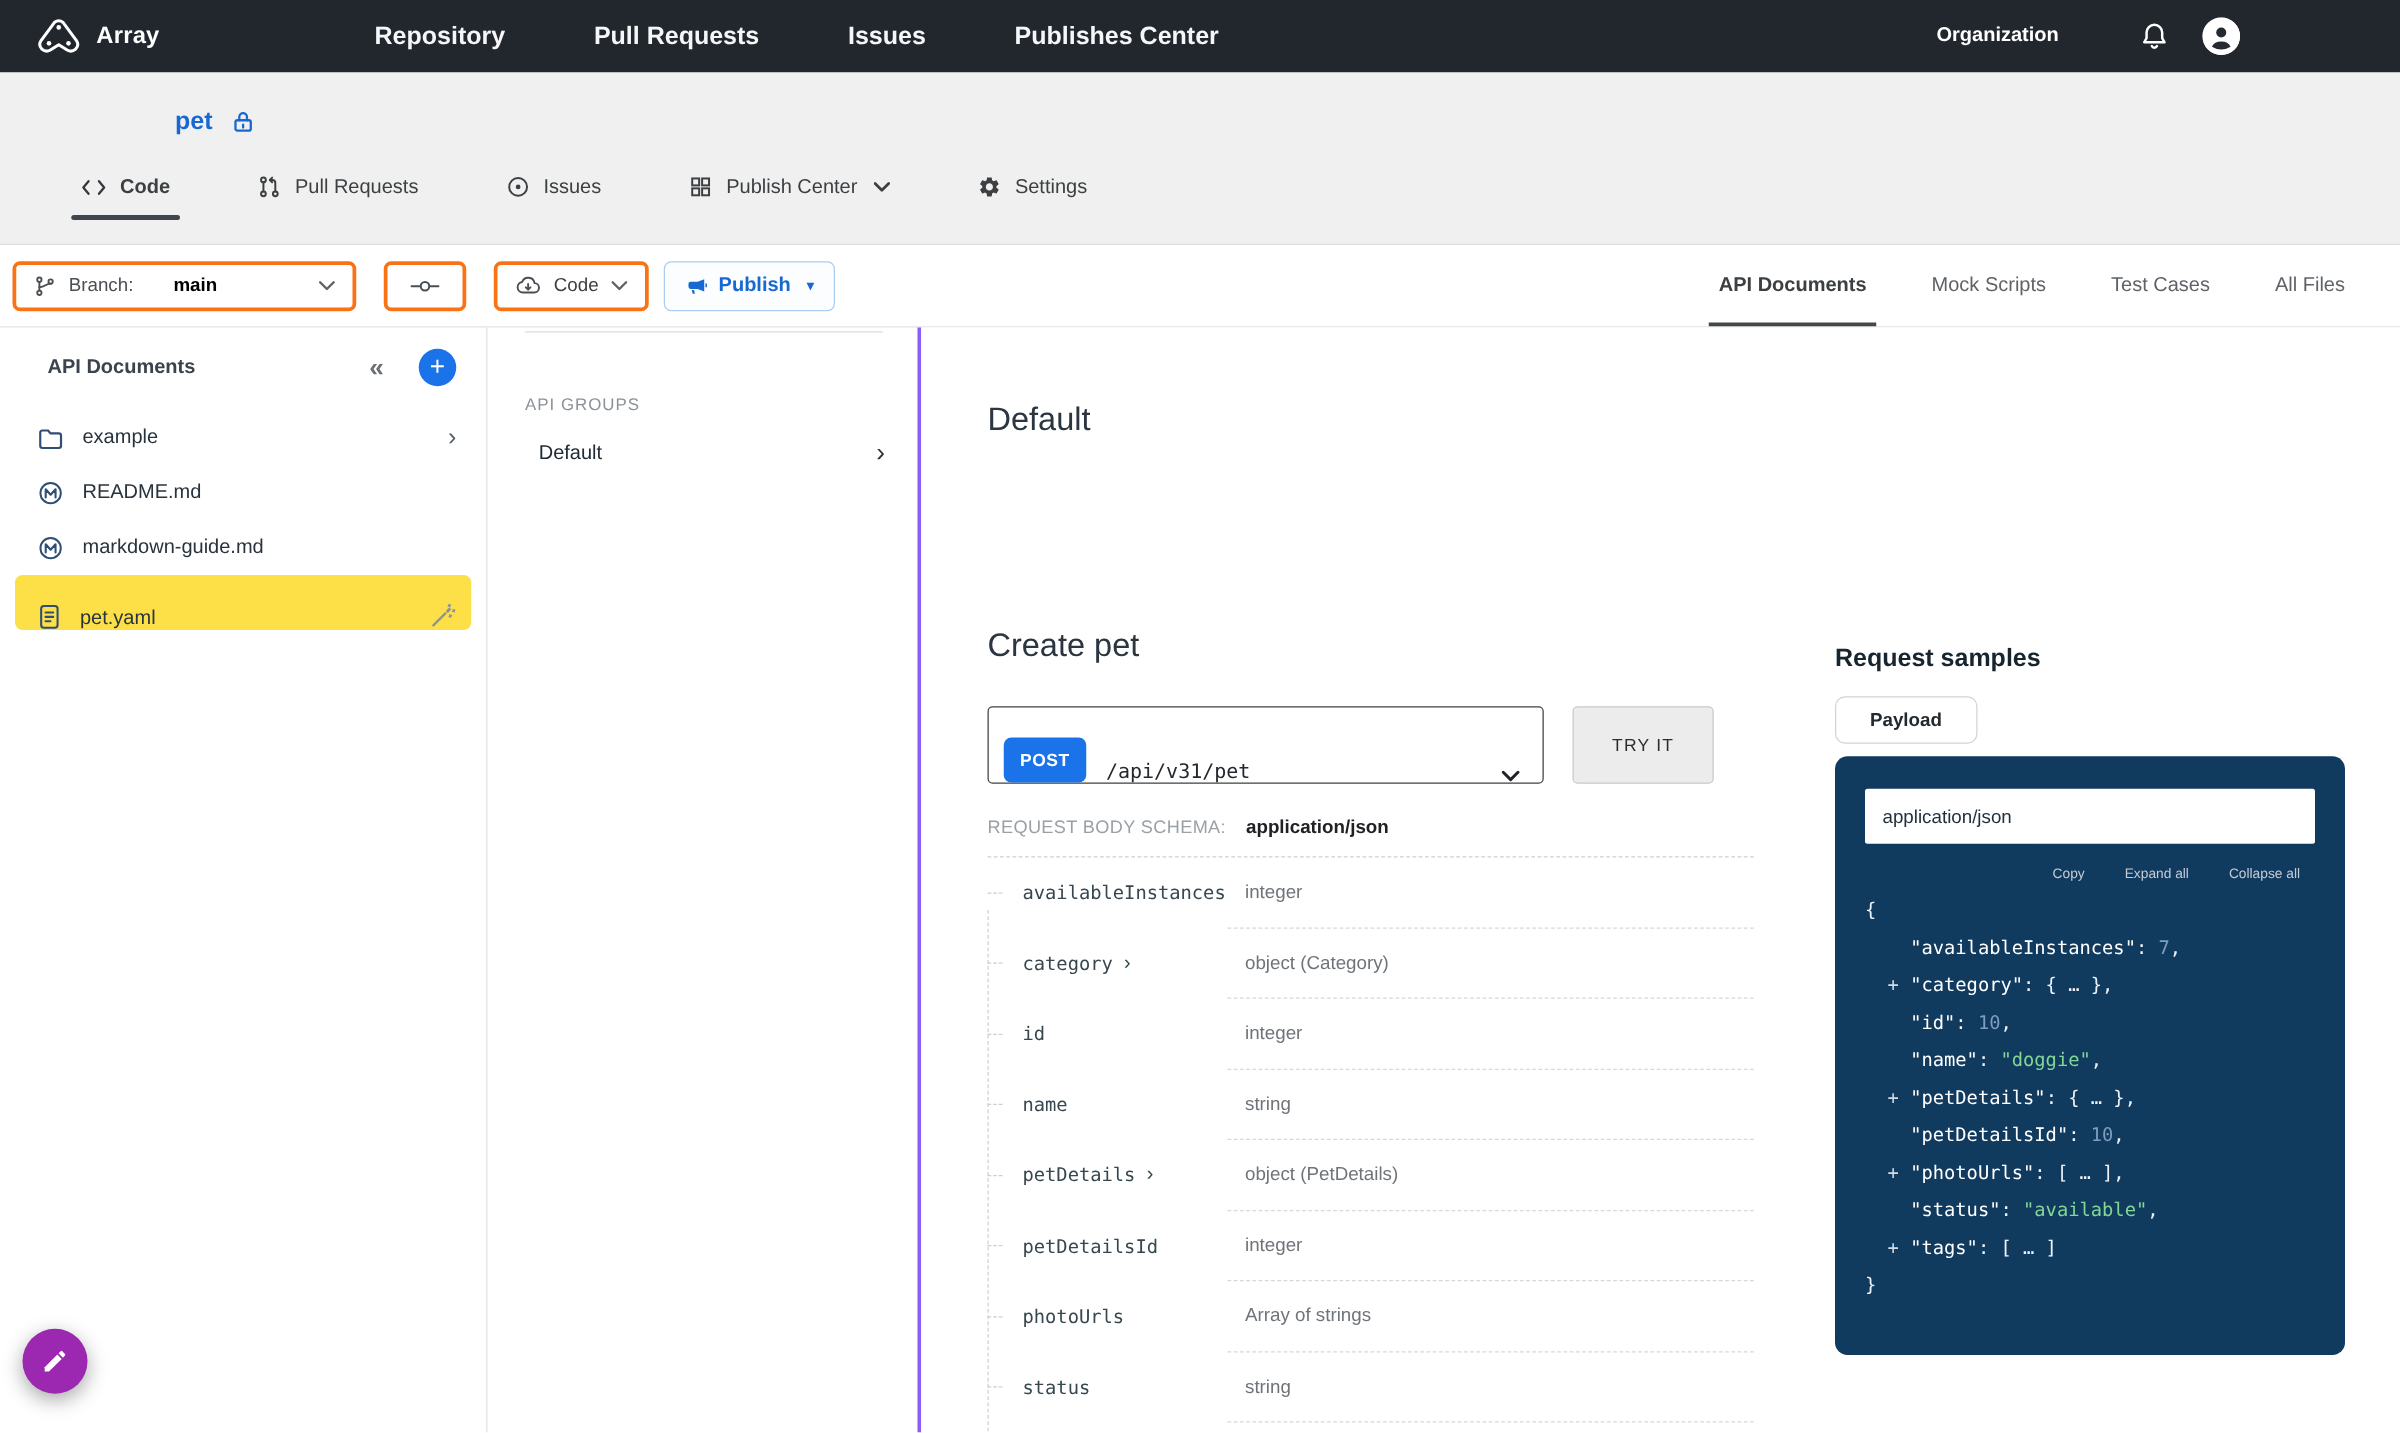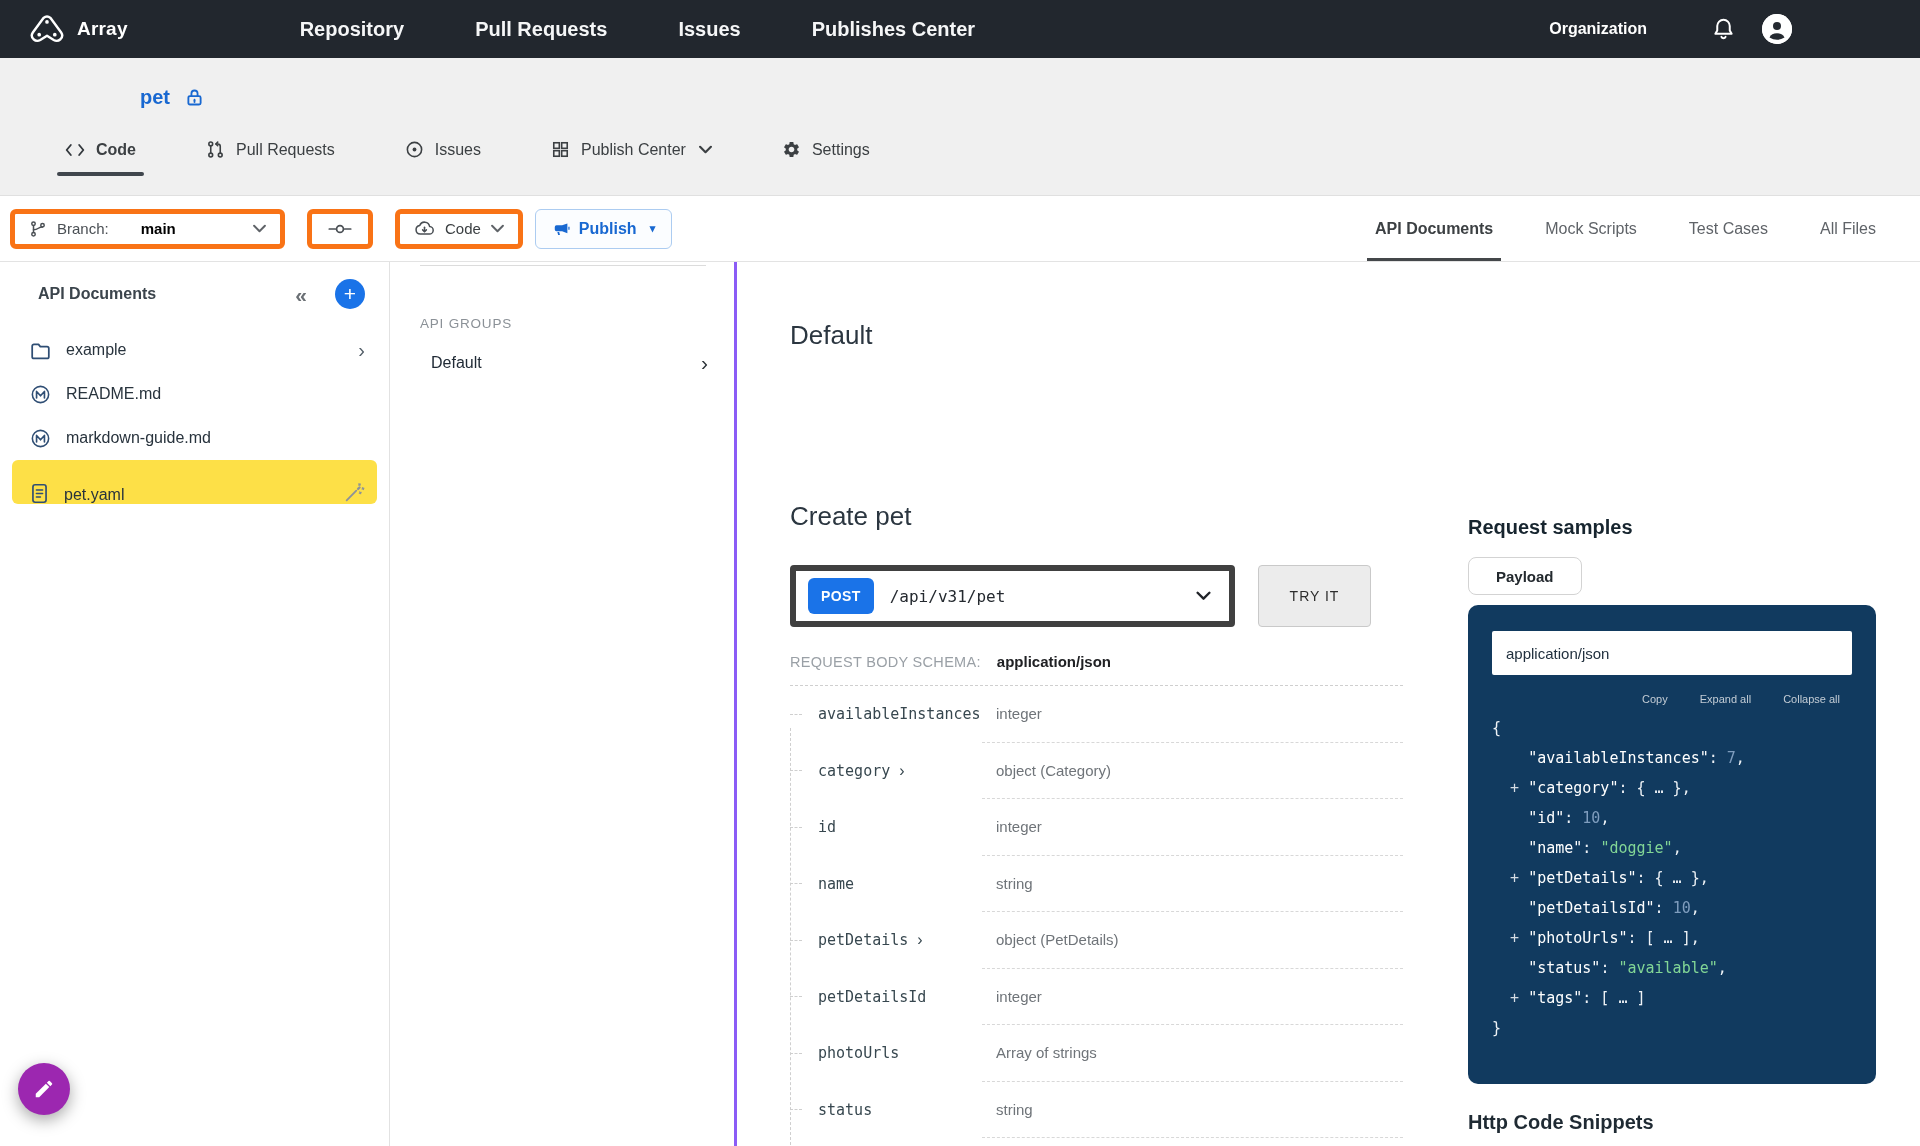--- a/index.html
+++ b/index.html
@@ -26,21 +26,21 @@
   .repo-title { font-size:20px; font-weight:700; color:#1868d1; cursor:pointer; }
   .repo-tabs { display:flex; align-items:flex-end; padding-left:57px; margin-top:24px; height:42px; }
   .repo-tab { display:flex; align-items:center; gap:11px; font-size:16px; color:#3c4043; padding:0 8px 16px 8px; margin-right:54px; position:relative; cursor:pointer; }
   .repo-tab svg { flex:none; }
   .repo-tab.active { font-weight:700; }
   .repo-tab.active::after { content:""; position:absolute; left:0; right:0; bottom:-1px; height:4px; background:#40464d; border-radius:2px; }
   .tab-caret { margin-left:2px; display:flex; }
 
   
   .toolbar { height:66px; background:#fff; border-bottom:1px solid #e3e3e3; display:flex; align-items:center; padding:0 44px 0 10px; }
-  .tb-box { height:40px; border:5px solid #f97316; border-radius:6px; background:#fff; display:flex; align-items:center; padding:0 14px; gap:10px; font-size:15px; color:#3c4043; cursor:pointer; }
+  .tb-box { height:40px; border:3px solid #f97316; border-radius:6px; background:#fff; display:flex; align-items:center; padding:0 14px; gap:10px; font-size:15px; color:#3c4043; cursor:pointer; }
   .tb-branch { width:275px; margin-right:22px; }
   .tb-branch .lbl { color:#4a4f54; }
   .tb-branch .val { font-weight:700; margin-left:22px; color:#000000; }
   .tb-branch .chev { margin-left:auto; display:flex; }
   .tb-commit { width:66px; justify-content:center; margin-right:22px; }
   .tb-code { margin-right:12px; }
   .publish-btn { height:40px; border:1px solid #acccf1; background:#fbfdff; border-radius:6px; display:flex; align-items:center; gap:9px; padding:0 16px; color:#1868d1; font-size:16px; font-weight:700; cursor:pointer; }
   .publish-caret { font-size:11px; color:#1868d1; margin-left:4px; }
   .view-tabs { margin-left:auto; display:flex; gap:52px; height:100%; align-items:center; }
   .view-tab { font-size:16px; color:#5f6368; height:100%; display:flex; align-items:center; position:relative; cursor:pointer; }
@@ -65,21 +65,21 @@
   .panel2::before { content:""; position:absolute; top:3px; left:30px; right:28px; height:1px; background:#dcdcdc; }
   .groups-label { padding-left:30px; font-size:13.5px; color:#8b9197; letter-spacing:.8px; }
   .group-item { display:flex; align-items:center; padding:0 26px 0 41px; margin-top:20px; font-size:16px; color:#212b36; cursor:pointer; }
   .group-chevron { margin-left:auto; font-size:21px; color:#2c3338; }
 
   .main { flex:1; position:relative; background:#fff; }
   .doc-col { position:absolute; left:53px; top:0; width:613px; }
   .group-title { margin:58px 0 0; font-size:26px; font-weight:400; color:#2b3640; }
   .op-title { margin:150px 0 0; font-size:26px; font-weight:400; color:#2b3640; }
   .endpoint-row { display:flex; margin-top:33px; gap:23px; }
-  .endpoint-select { width:445px; height:62px; border:6px solid #404040; border-radius:4px; display:flex; align-items:center; padding:0 18px 0 12px; gap:16px; cursor:pointer; background:#fff; }
+  .endpoint-select { width:445px; height:62px; border:1px solid #404040; border-radius:4px; display:flex; align-items:flex-end; padding:0 18px 0 12px; gap:16px; cursor:pointer; background:#fff; }
   .post-badge { background:#1a73e8; color:#fff; font-weight:700; font-size:14px; letter-spacing:.4px; border-radius:6px; padding:10px 13px; }
   .endpoint-path { font-size:16px; color:#24292f; }
   .endpoint-chev { margin-left:auto; display:flex; }
   .try-btn { width:113px; height:62px; background:#ececec; border:1px solid #c9c9c9; border-radius:4px; font-size:14px; letter-spacing:1px; color:#2d2d2d; display:flex; align-items:center; justify-content:center; cursor:pointer; font-family:inherit; }
   .schema-head { margin-top:26px; padding-bottom:15px; border-bottom:1px dashed #cfcfcf; display:flex; align-items:baseline; gap:16px; }
   .schema-label { font-size:14.5px; color:#9aa0a6; letter-spacing:.3px; }
   .schema-ct { font-size:15px; font-weight:700; color:#202124; }
   .fields { position:relative; margin-top:0; }
   .fields::before { content:""; position:absolute; left:0; top:42px; bottom:-12px; border-left:1px dashed #cfcfcf; }
   .field-row { display:flex; align-items:center; height:56.5px; position:relative; }
@@ -412,21 +412,20 @@
       <button class="payload-btn">Payload</button>
       <div class="sample-panel">
         <input class="ct-input" type="text" value="application/json" style="">
         <div class="panel-actions">
           <span>Copy</span>
           <span>Expand all</span>
           <span>Collapse all</span>
         </div>
         <div class="code mono"><div><span class="tok-p">{</span></div><div><span class="tok-p">    </span><span class="tok-key">"availableInstances"</span><span class="tok-p">: </span><span class="tok-num">7</span><span class="tok-p">,</span></div><div><span class="tok-p">  </span><span class="tok-plus">+ </span><span class="tok-key">"category"</span><span class="tok-p">: { … },</span></div><div><span class="tok-p">    </span><span class="tok-key">"id"</span><span class="tok-p">: </span><span class="tok-num">10</span><span class="tok-p">,</span></div><div><span class="tok-p">    </span><span class="tok-key">"name"</span><span class="tok-p">: </span><span class="tok-str">"doggie"</span><span class="tok-p">,</span></div><div><span class="tok-p">  </span><span class="tok-plus">+ </span><span class="tok-key">"petDetails"</span><span class="tok-p">: { … },</span></div><div><span class="tok-p">    </span><span class="tok-key">"petDetailsId"</span><span class="tok-p">: </span><span class="tok-num">10</span><span class="tok-p">,</span></div><div><span class="tok-p">  </span><span class="tok-plus">+ </span><span class="tok-key">"photoUrls"</span><span class="tok-p">: [ … ],</span></div><div><span class="tok-p">    </span><span class="tok-key">"status"</span><span class="tok-p">: </span><span class="tok-str">"available"</span><span class="tok-p">,</span></div><div><span class="tok-p">  </span><span class="tok-plus">+ </span><span class="tok-key">"tags"</span><span class="tok-p">: [ … ]</span></div><div><span class="tok-p">}</span></div></div>
       </div>
-      <h2 class="snippets-title">Http Code Snippets</h2>
     </div>
   </main>
 </div>
 
 <button class="fab">
   <svg width="22" height="22" viewBox="0 0 24 24" fill="#fff">
     <path d="M3 17.25V21h3.75L17.81 9.94l-3.75-3.75L3 17.25z"></path>
     <path d="M20.71 7.04a1 1 0 0 0 0-1.41l-2.34-2.34a1 1 0 0 0-1.41 0l-1.83 1.83 3.75 3.75 1.83-1.83z"></path>
   </svg>
 </button>

